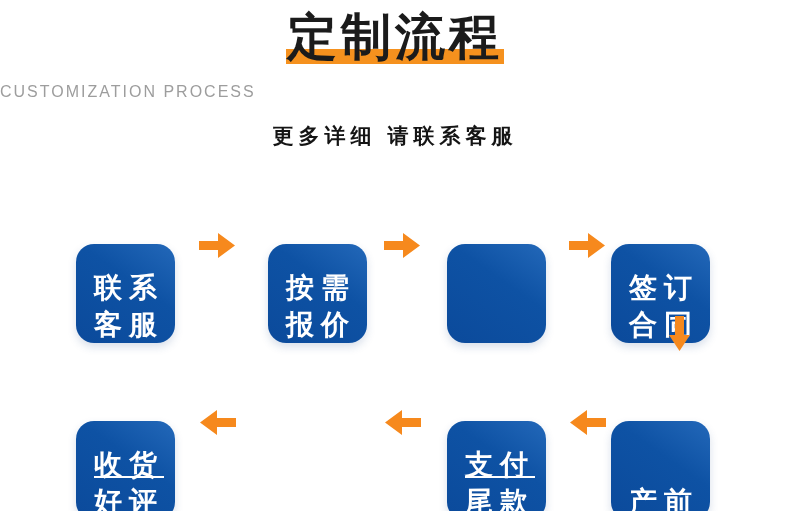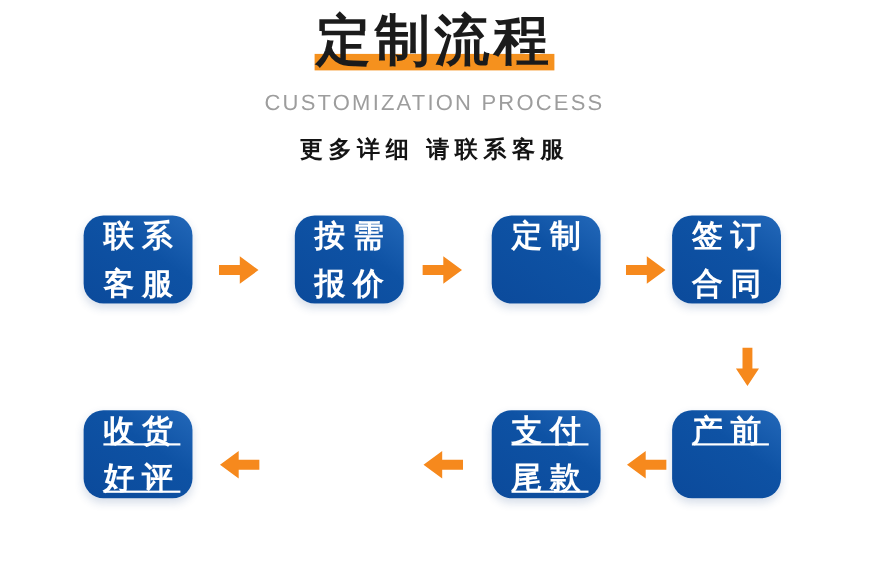--- a/index.html
+++ b/index.html
@@ -47,51 +47,51 @@
     line-height: 58px;
     font-weight: 900;
     letter-spacing: 4px;
     color: #1b1b1b;
   }
   .subtitle {
     position: absolute;
     top: 83px;
     left: 0;
     width: 100%;
-    text-align: center;
-    font-size: 20px;
+    font-size: 16px;
     letter-spacing: 2px;
     color: #9d9d9d;
     font-weight: 500;
   }
   .note {
     position: absolute;
     top: 122px;
     left: 0;
     width: 100%;
     text-align: center;
     font-size: 21px;
     letter-spacing: 5px;
     color: #141414;
     font-weight: 700;
   }
 
   
   .step {
     position: absolute;
     width: 99px;
-    height: 80px;
+    height: 99px;
     border-radius: 18px;
     background: linear-gradient(215deg, #2368b9 0%, #0e52a4 40%, #0b4a9b 100%);
     box-shadow: 0 4px 8px rgba(40, 80, 140, 0.18);
     display: flex;
     flex-direction: column;
     align-items: center;
-    justify-content: space-between;
+    justify-content: flex-end;
     color: #ffffff;
+    margin-top: 48px;
   }
   .step-line {
     display: block;
     font-size: 28px;
     line-height: 37px;
     font-weight: 700;
     letter-spacing: 7px;
     padding-left: 7px; 
     white-space: nowrap;
   }
@@ -139,21 +139,20 @@
     <polygon points="0,9 19,9 19,1 36,13.5 19,26 19,18 0,18"></polygon>
   </svg>
   <div class="step r1 c2">
     <span class="step-line">按需</span>
     <span class="step-line">报价</span>
   </div>
   <svg class="arrow arrow-h a-r1 a-c2" viewBox="0 0 37 27">
     <polygon points="0,9 19,9 19,1 36,13.5 19,26 19,18 0,18"></polygon>
   </svg>
   <div class="step r1 c3">
-    <span class="step-line">定制</span>
   </div>
   <svg class="arrow arrow-h a-r1 a-c3" viewBox="0 0 37 27">
     <polygon points="0,9 19,9 19,1 36,13.5 19,26 19,18 0,18"></polygon>
   </svg>
   <div class="step r1 c4">
     <span class="step-line">签订</span>
     <span class="step-line">合同</span>
   </div>
 
   <svg class="arrow arrow-v a-down" viewBox="0 0 23 36">

